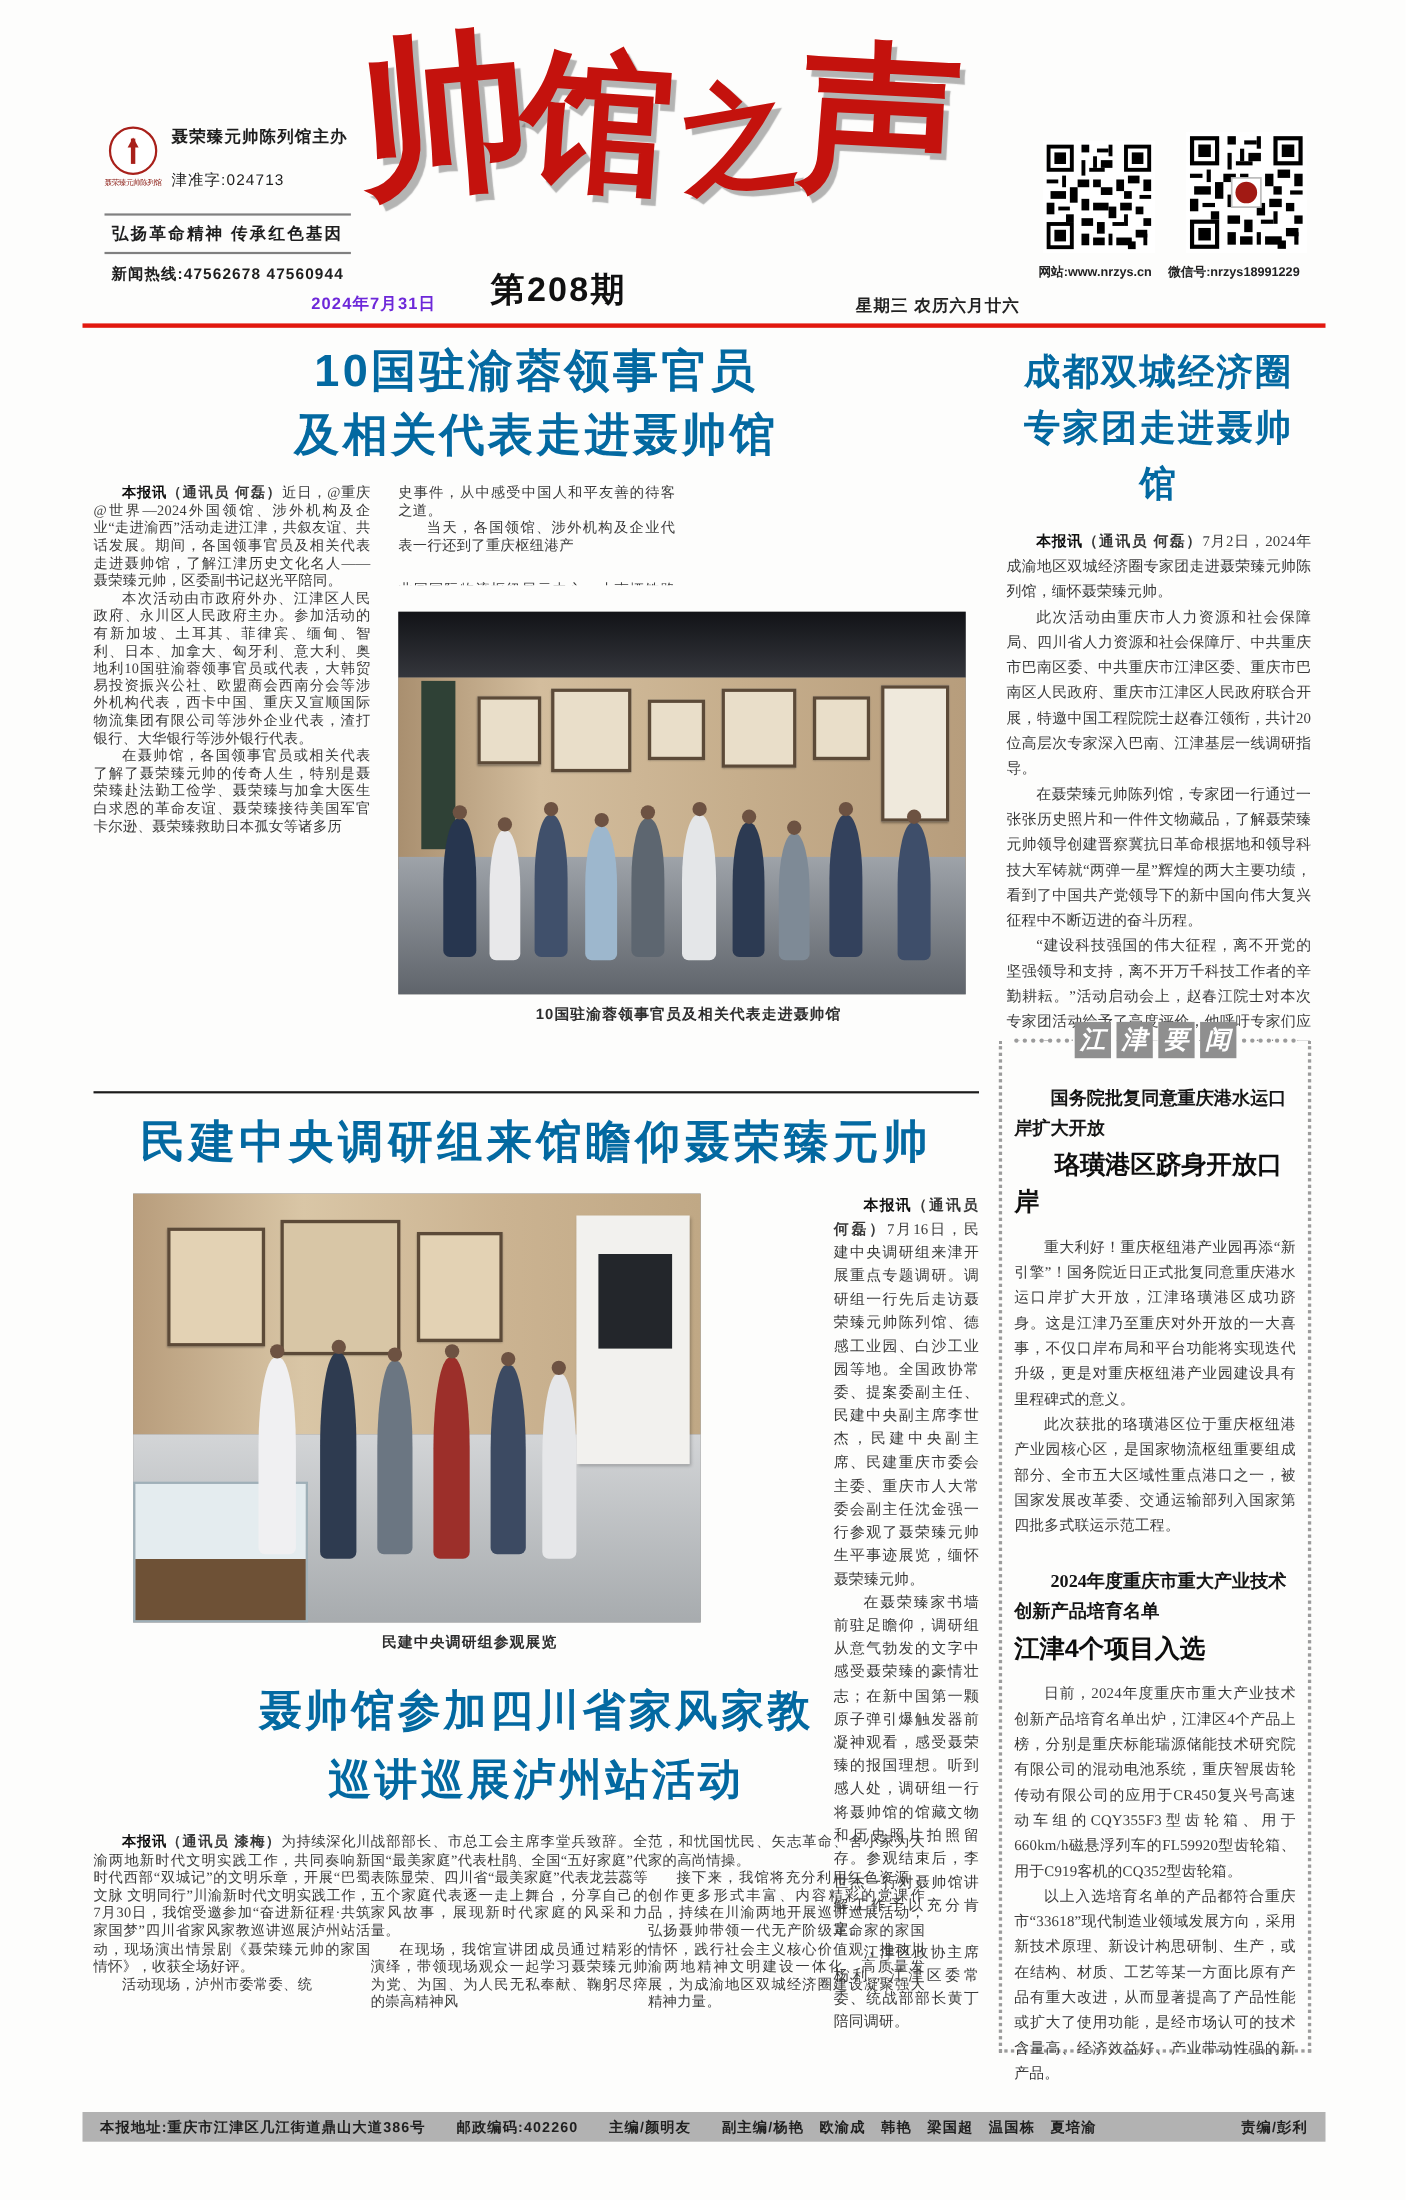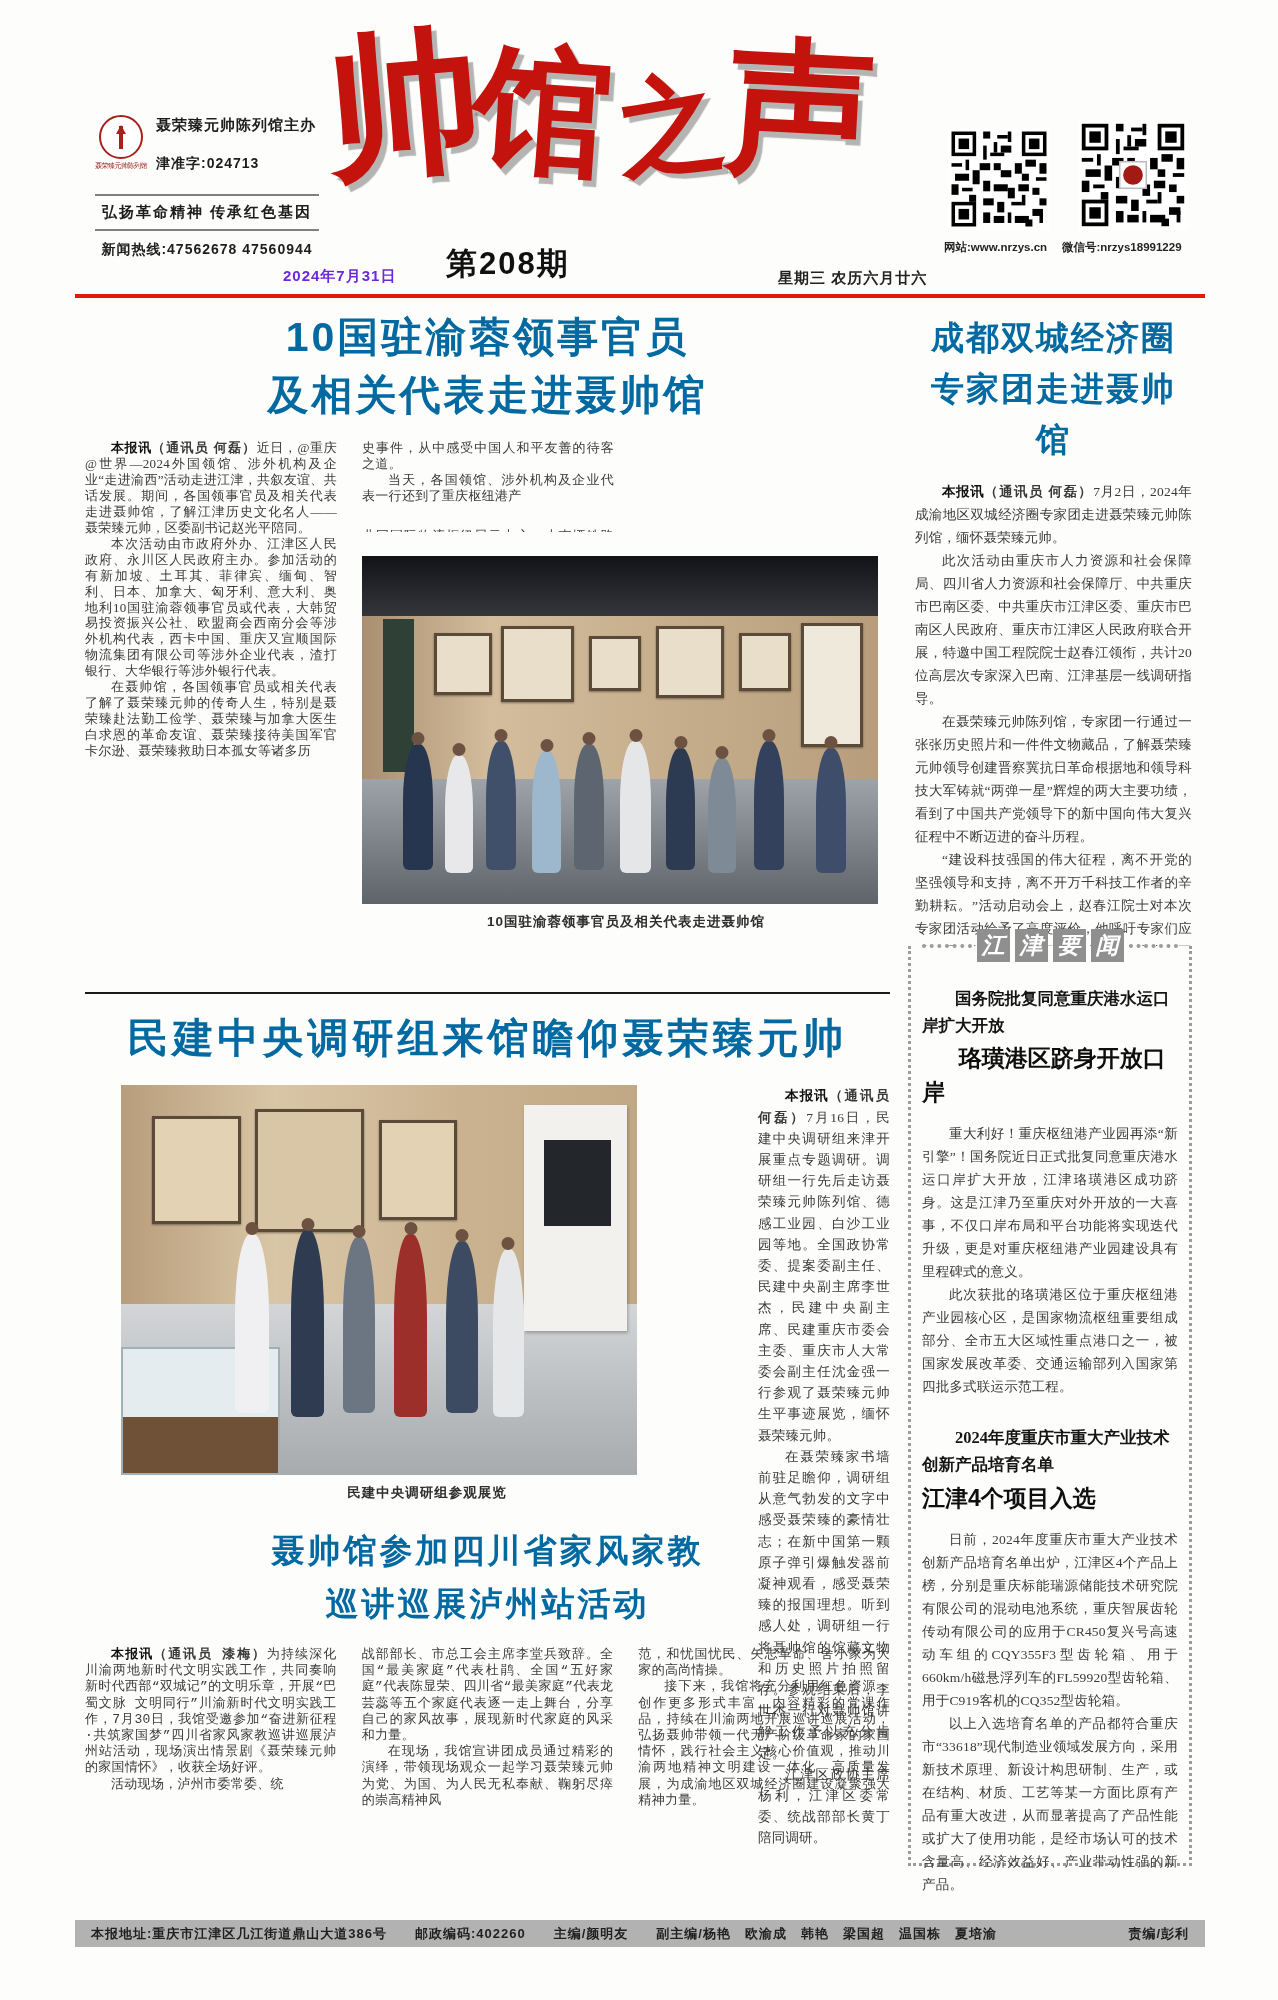--- a/index.html
+++ b/index.html
@@ -7,21 +7,21 @@
 
   
   .info-box{position:absolute;left:95px;top:114px;width:224px;font-family:"Liberation Sans",sans-serif;color:#1d1d1d;}
   .ib-row1{display:flex;align-items:center;gap:9px;padding-bottom:21px;}
   .seal-wrap{flex:none;text-align:center;}
   .seal{width:40px;height:40px;border:2px solid #a8201a;border-radius:50%;position:relative;margin:0 auto;background:#fff;}
   .seal:before{content:"";position:absolute;left:50%;top:22%;width:4px;height:58%;background:#a8201a;transform:translateX(-50%);}
   .seal:after{content:"";position:absolute;left:50%;top:8%;width:0;height:0;border:5px solid transparent;border-bottom:9px solid #a8201a;transform:translateX(-50%);}
   .seal-caption{font-size:7px;color:#8d2018;margin-top:2px;white-space:nowrap;letter-spacing:-0.5px;}
   .ib-org{font-size:15px;font-weight:bold;letter-spacing:1px;line-height:1.5;}
-  .ib-license{font-size:14px;font-weight:bold;letter-spacing:1px;margin-top:18px;}
+  .ib-license{font-size:14px;font-weight:normal;letter-spacing:1px;margin-top:18px;}
   .ib-slogan{border-top:2px solid #808080;border-bottom:2px solid #808080;padding:7px 0;text-align:center;font-size:15px;font-weight:bold;letter-spacing:2px;}
   .ib-hotline{padding-top:10px;font-size:14px;font-weight:bold;letter-spacing:1px;text-align:center;}
 
   .brush{position:absolute;left:326px;top:26px;width:540px;display:flex;align-items:flex-start;color:#c4120d;font-family:"DejaVu Serif",serif;font-weight:bold;text-shadow:5px 6px 1px rgba(90,90,90,0.45);pointer-events:none;}
   .brush span{display:inline-block;line-height:1;}
   .brush span:nth-child(1){font-size:156px;transform:rotate(-5deg);}
   .brush span:nth-child(2){font-size:138px;margin:16px 0 0 -8px;transform:rotate(4deg);}
   .brush span:nth-child(3){font-size:106px;margin:46px 0 0 4px;transform:rotate(-10deg);}
   .brush span:nth-child(4){font-size:148px;margin:8px 0 0 4px;transform:rotate(3deg);}
 
@@ -57,22 +57,22 @@
   .divider{position:absolute;left:85px;top:992px;width:805px;height:2px;background:#1b1b1b;}
 
   .article2{position:absolute;left:85px;top:1012px;width:805px;}
   .article2 .h1{font-size:41px;letter-spacing:4px;line-height:1.3;}
   .a2-body{display:flex;margin-top:20px;}
   .photo2{width:516px;height:390px;}
   .a2-photo-wrap{width:612px;flex:none;margin-left:36px;}
   .a2-text{width:264px;margin-left:25px;font-size:13.5px;line-height:21.2px;text-align:justify;letter-spacing:0.2px;}
 
   .article3{position:absolute;left:85px;top:1524px;width:805px;}
-  .article3 .h1{font-size:33px;line-height:1.62;letter-spacing:3px;}
-  .a3-cols{display:flex;gap:25px;margin-top:16px;font-family:Liberation Mono, monospace;}
+  .article3 .h1{font-size:39px;line-height:1.62;letter-spacing:3px;}
+  .a3-cols{display:flex;margin-top:16px;}
   .a3-cols .col{line-height:16.2px;}
 
   
   .right-col{position:absolute;left:915px;top:312px;width:277px;}
   .right-col .h1{font-size:33px;line-height:1.55;letter-spacing:2px;}
   .r-body{margin-top:15px;font-size:13.5px;line-height:23px;text-align:justify;letter-spacing:0.2px;}
 
   .news-box{position:absolute;left:908px;top:946px;width:284px;height:920px;border:3px dotted #9b9b9b;border-top:none;padding:0 11px;box-sizing:border-box;background:#fdfdfc;}
   .news-header{display:flex;align-items:center;gap:5px;transform:translateY(-17px);}
   .nh-dots{flex:1;border-top:4px dotted #9b9b9b;height:0;}

